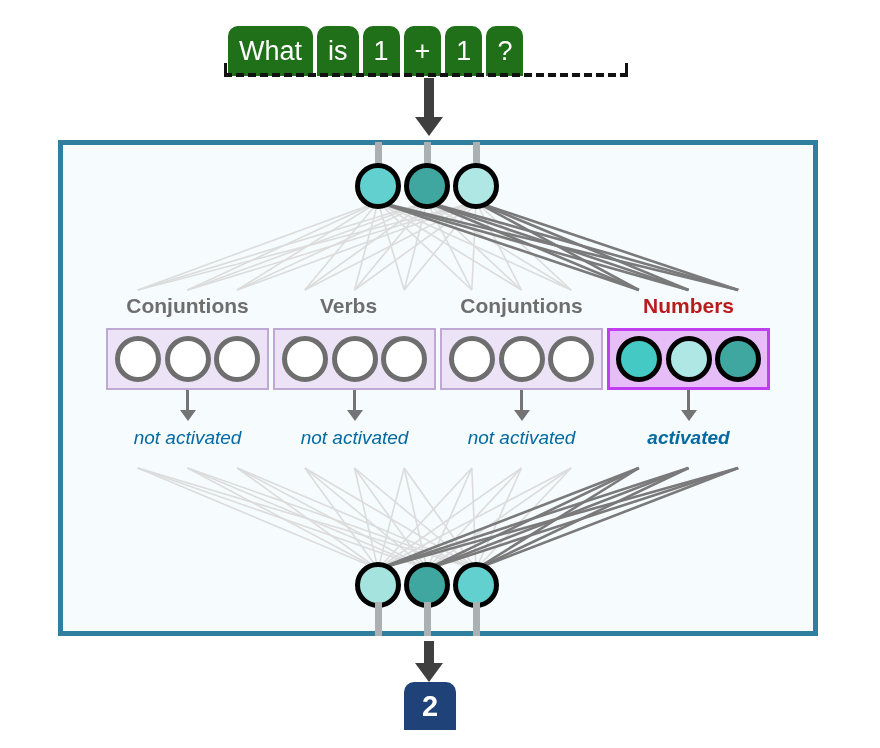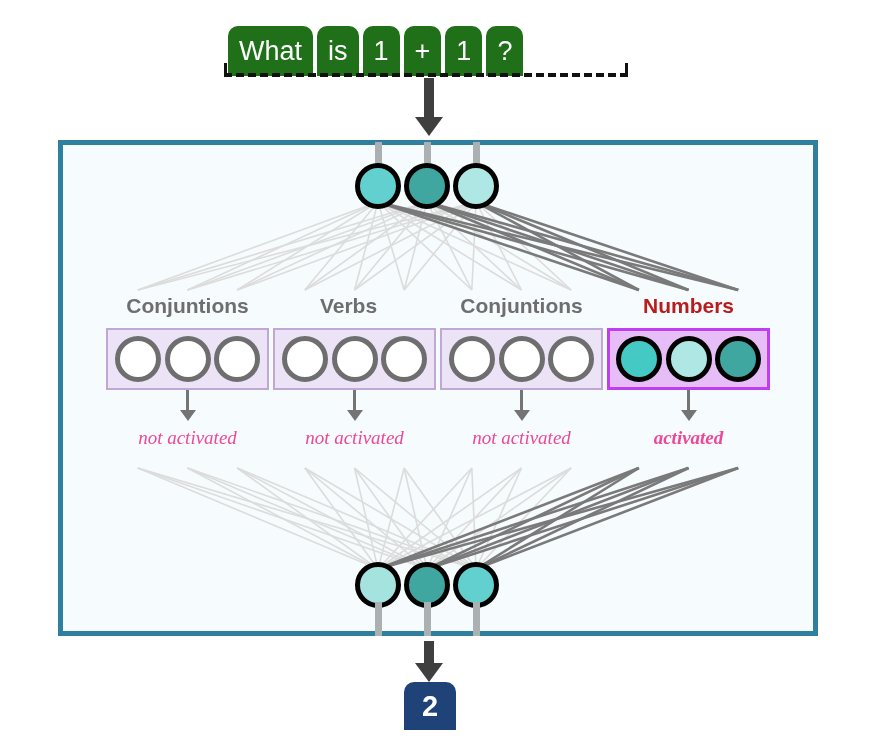--- a/index.html
+++ b/index.html
@@ -133,24 +133,23 @@
   }
   .group-box.hot {
     background: #E7BDF7;
     border: 3px solid #C13DF0;
   }
 
   .act-label {
     position: absolute;
     font-size: 19px;
     font-style: italic;
-    color: #ec4899;
+    color: #0369a1;
     text-align: center;
     white-space: pre;
-    font-family: Liberation Serif, serif;
   }
   .act-label.hot { font-weight: bold; }
 
   .small-arrow-shaft {
     position: absolute;
     width: 3px;
     background: #747474;
   }
   .small-arrow-head {
     position: absolute;

